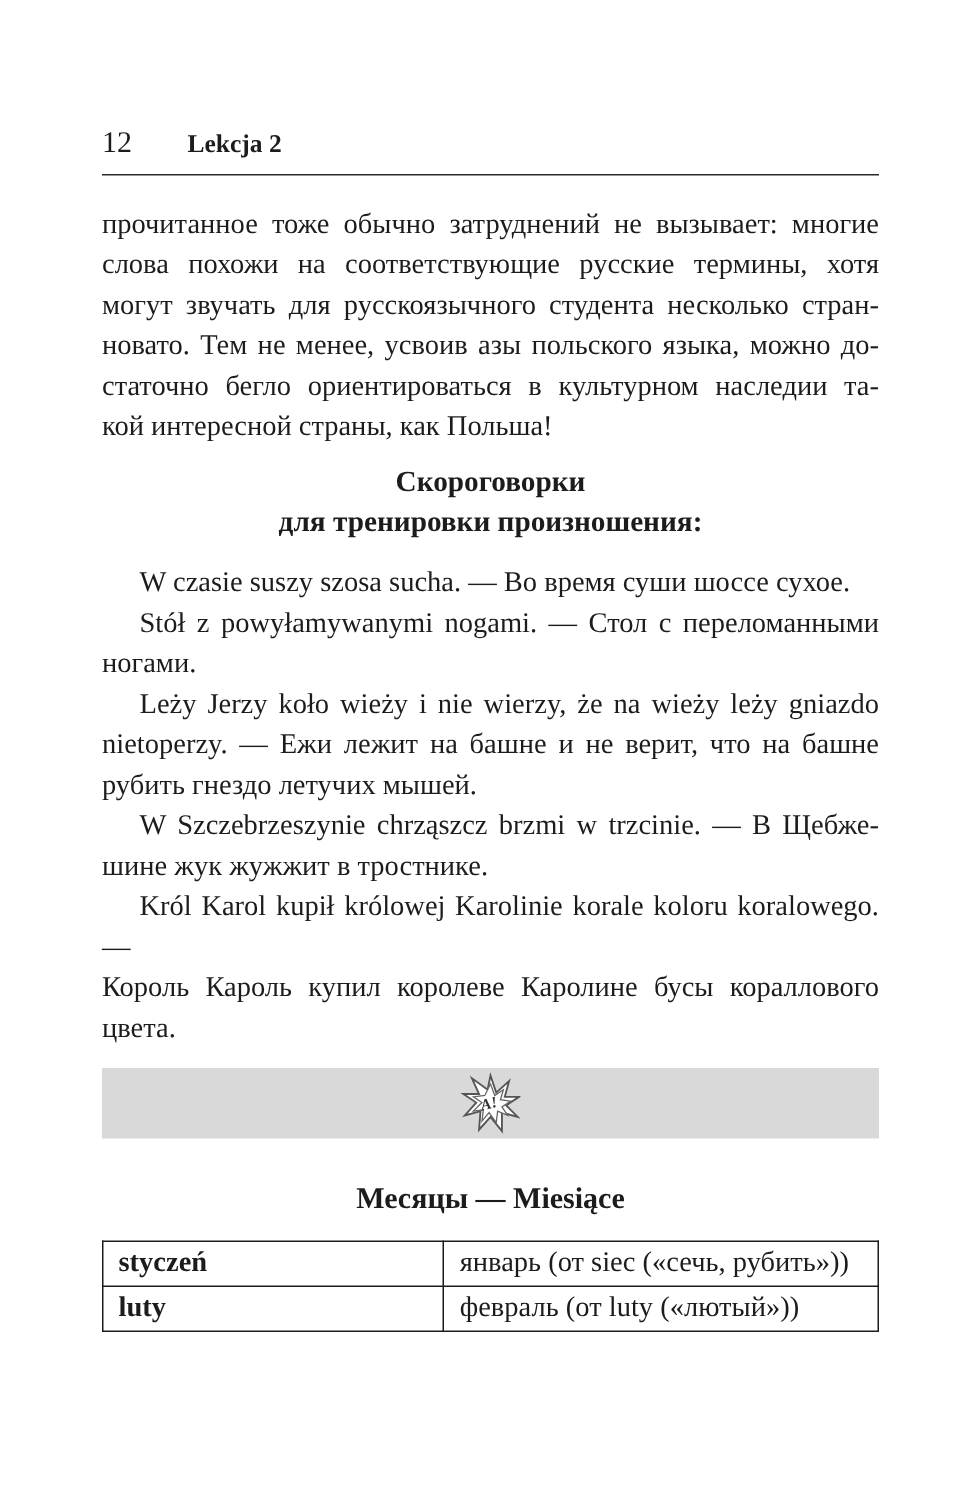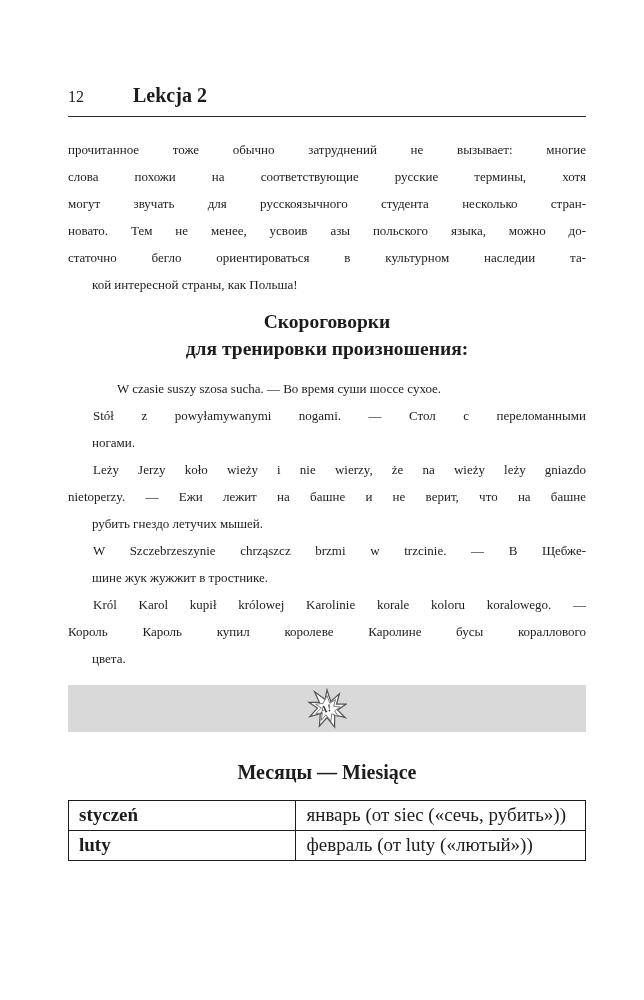--- a/index.html
+++ b/index.html
@@ -11,28 +11,28 @@
     overflow: hidden;
   }
   .page { padding: 84px 58px 0 68px; }
 
   
   .pagehead {
     display: flex; align-items: baseline;
     border-bottom: 1.5px solid #2a2a2a;
     padding-bottom: 9px;
   }
-  .pagenum { font-size: 16px; }
-  .lesson  { font-size: 20px; font-weight: bold; margin-left: 49px; }
+  .pagenum { font-size: 20px; }
+  .lesson  { font-size: 17px; font-weight: bold; margin-left: 37px; }
 
   
-  .bodytext { font-size: 13px; line-height: 27px; }
+  .bodytext { font-size: 19px; line-height: 27px; }
   .intro    { margin-top: 19px; }
   .line     { text-align: justify; text-align-last: justify; white-space: normal; }
-  .line.last   { text-align-last: left; margin-left: 24px; }
+  .line.last   { text-align-last: left; }
   .line.indent { text-indent: 25px; }
 
   .section-heading {
     margin-top: 10px;
     text-align: center;
     font-weight: bold;
     font-size: 19.5px;
     line-height: 27px;
   }
   .twisters { margin-top: 13px; }

